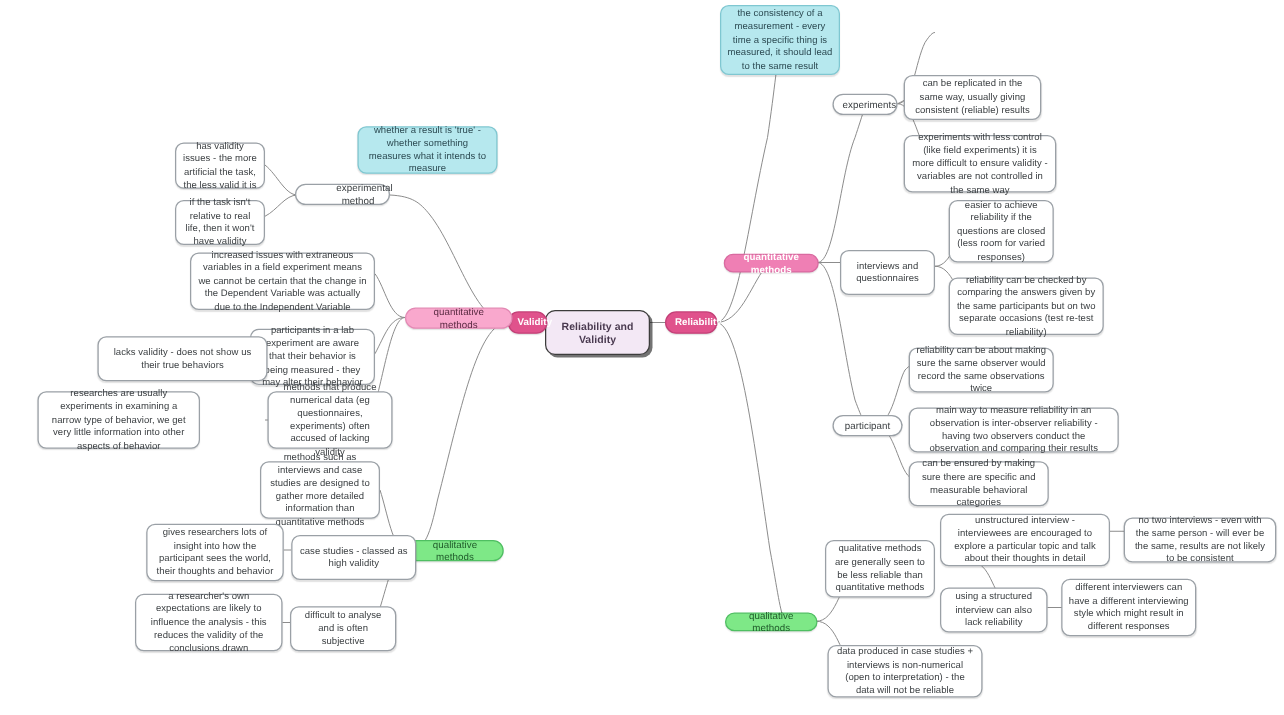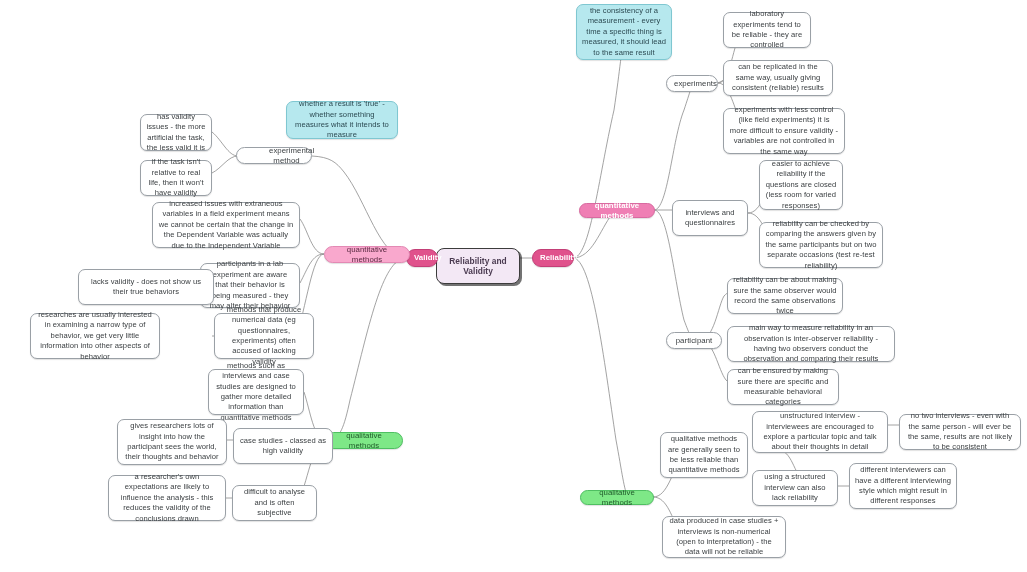--- a/index.html
+++ b/index.html
@@ -144,21 +144,21 @@
 
   <div class="node plain" style="left:78px;top:269px;width:136px;height:26px;">
     <span>lacks validity - does not show us their true behaviors</span>
   </div>
 
   <div class="node plain" style="left:214px;top:313px;width:100px;height:46px;">
     <span>methods that produce numerical data (eg questionnaires, experiments) often accused of lacking validity</span>
   </div>
 
   <div class="node plain" style="left:30px;top:313px;width:130px;height:46px;">
-    <span>researches are usually interested in examining a narrow type of behavior, we get very little information into other aspects of behavior</span>
+    <span>researches are usually experiments in examining a narrow type of behavior, we get very little information into other aspects of behavior</span>
   </div>
 
   <div class="node pill green" style="left:325px;top:432px;width:78px;height:17px;">
     <span>qualitative methods</span>
   </div>
 
   <div class="node plain" style="left:208px;top:369px;width:96px;height:46px;">
     <span>methods such as interviews and case studies are designed to gather more detailed information than quantitative methods</span>
   </div>
 
@@ -183,23 +183,20 @@
   </div>
 
   <div class="node pill pink-mid" style="left:579px;top:203px;width:76px;height:15px;">
     <span>quantitative methods</span>
   </div>
 
   <div class="node pill plain" style="left:666px;top:75px;width:52px;height:17px;">
     <span>experiments</span>
   </div>
 
-  <div class="node plain" style="left:723px;top:12px;width:88px;height:32px;">
-    <span>laboratory experiments tend to be reliable - they are controlled</span>
-  </div>
 
   <div class="node plain" style="left:723px;top:60px;width:110px;height:35px;">
     <span>can be replicated in the same way, usually giving consistent (reliable) results</span>
   </div>
 
   <div class="node plain" style="left:723px;top:108px;width:122px;height:46px;">
     <span>experiments with less control (like field experiments) it is more difficult to ensure validity - variables are not controlled in the same way</span>
   </div>
 
   <div class="node plain" style="left:672px;top:200px;width:76px;height:26px;">

